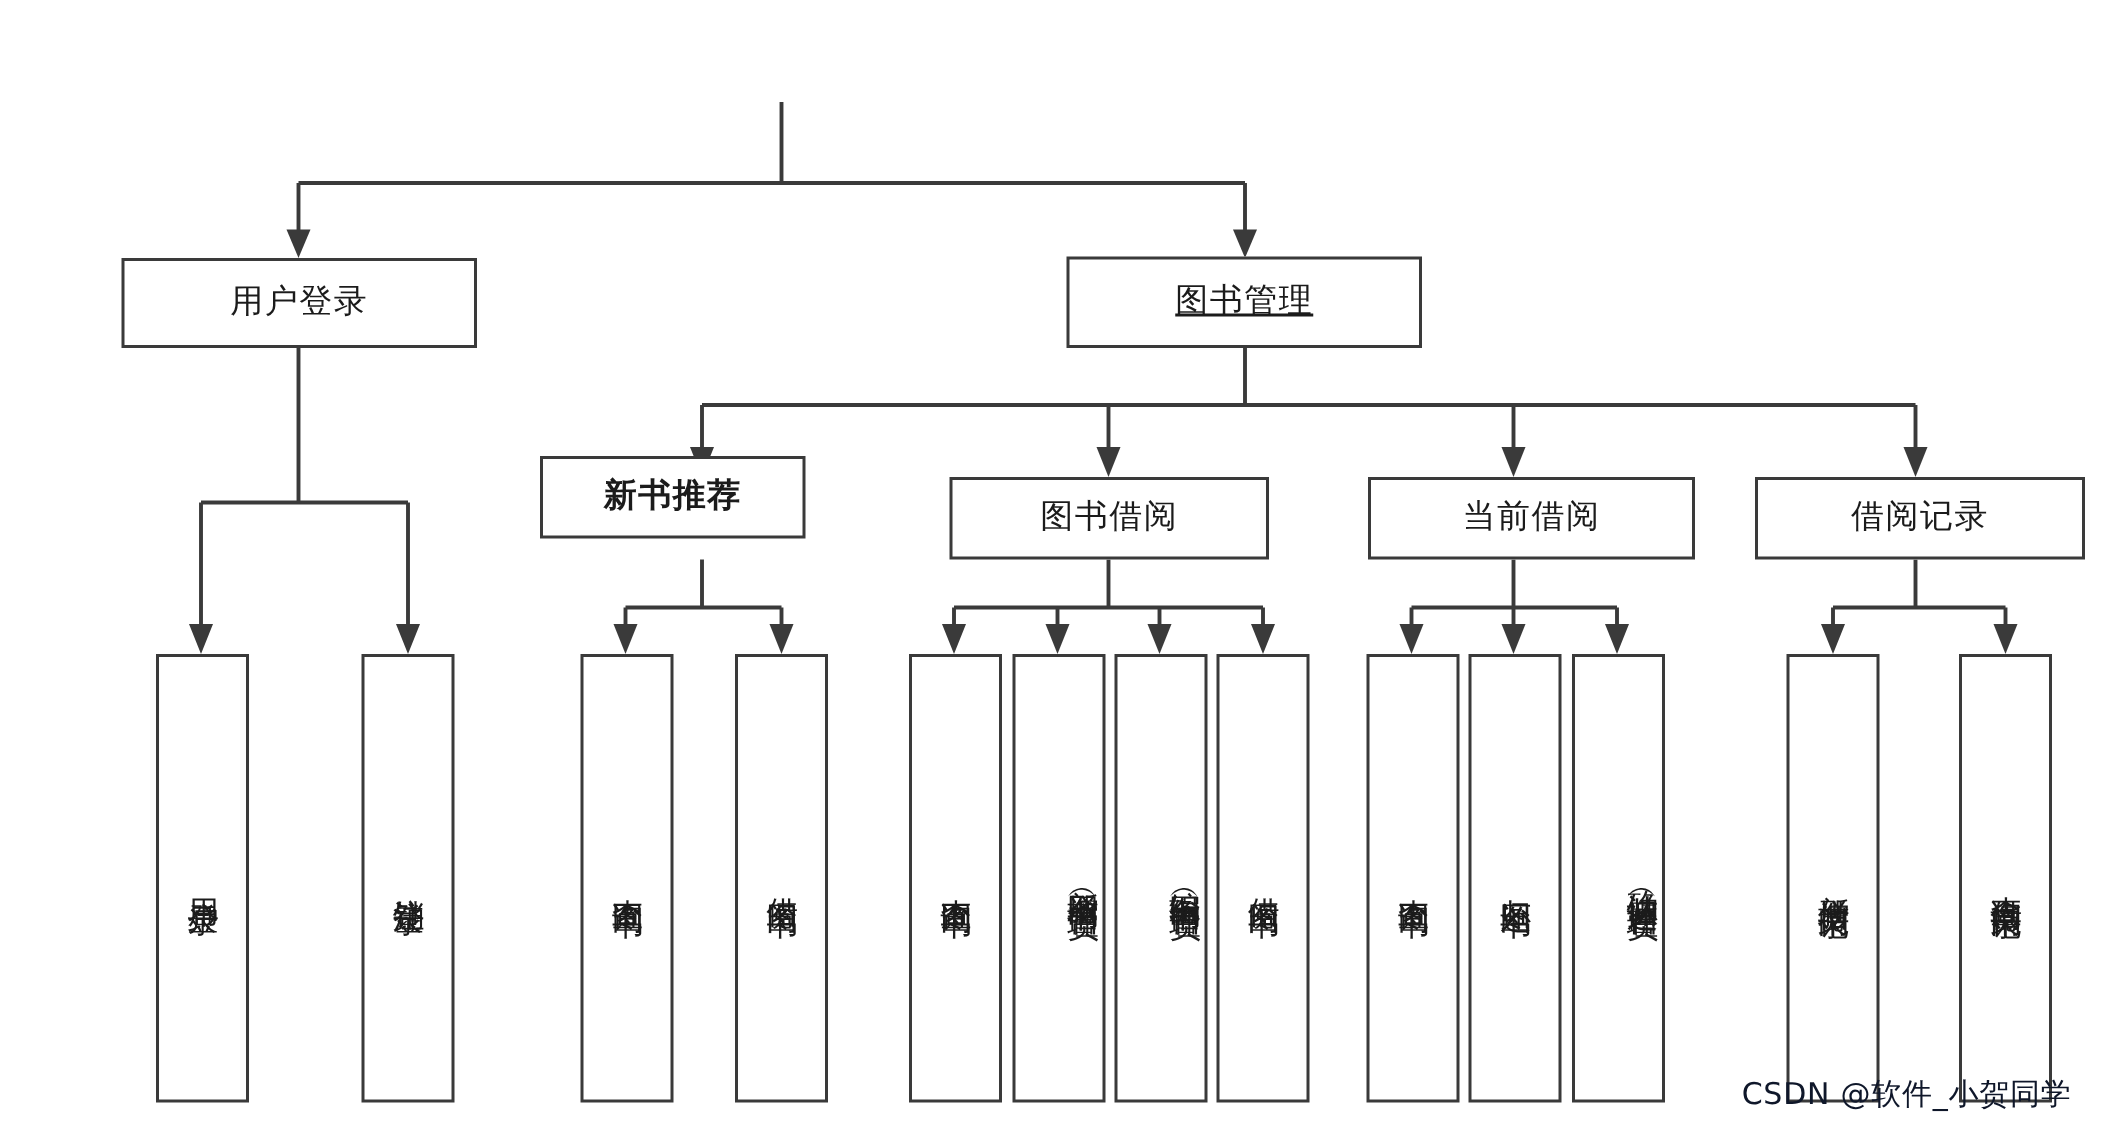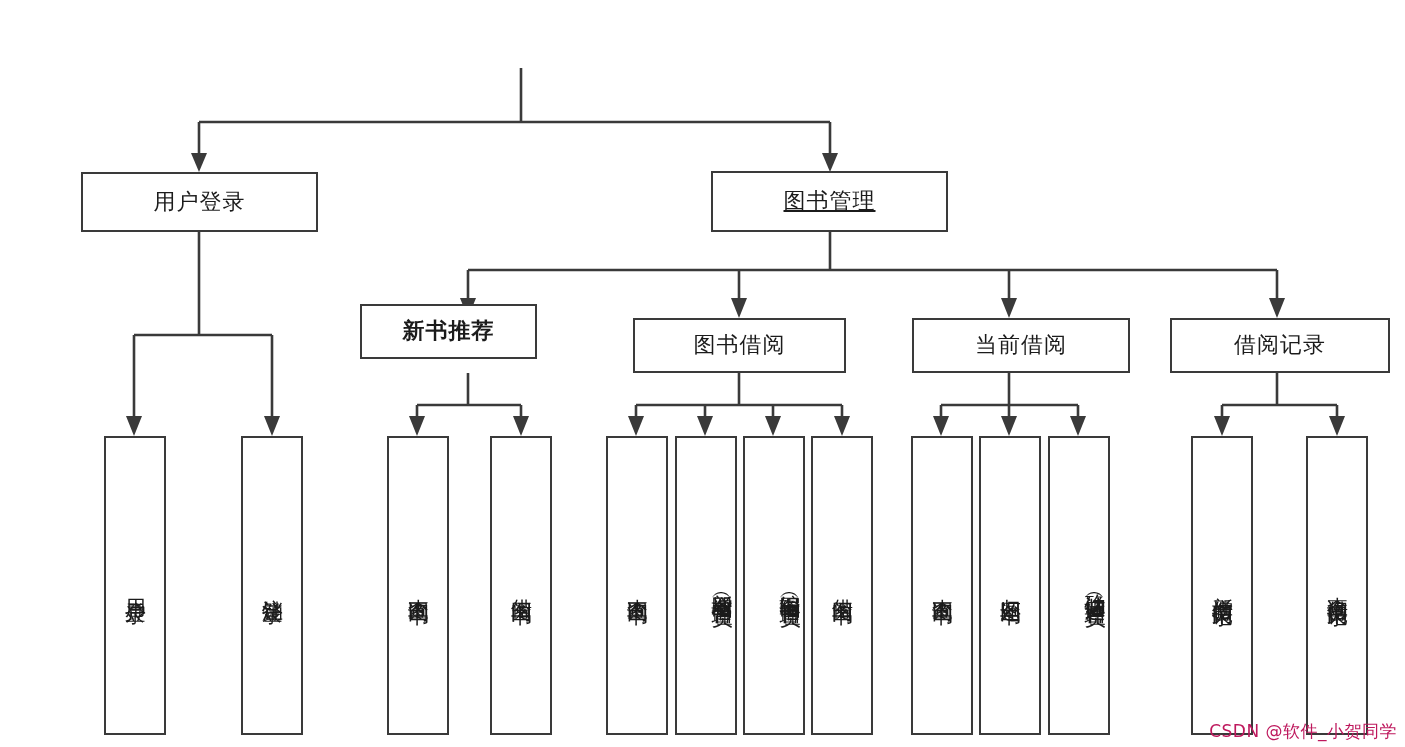--- a/index.html
+++ b/index.html
@@ -34,24 +34,24 @@
     line-height:1.28;
     letter-spacing:2px;
     padding:6px 0;
     white-space:normal;
   }
   .node.vert.toptext{
     align-items:flex-start;
   }
   .watermark{
     position:absolute;
-    right:8px;
+    right:24px;
     bottom:4px;
-    font-size:17px;
-    color:#be185d;
+    font-size:20px;
+    color:#0f172a;
     white-space:nowrap;
     letter-spacing:0.5px;
     pointer-events:none;
   }
   svg.links{
     position:absolute;left:0;top:0;width:1405px;height:747px;
     pointer-events:none;
   }
   svg.links path, svg.links line{
     stroke:#3a3a3a;stroke-width:2.6;fill:none;

